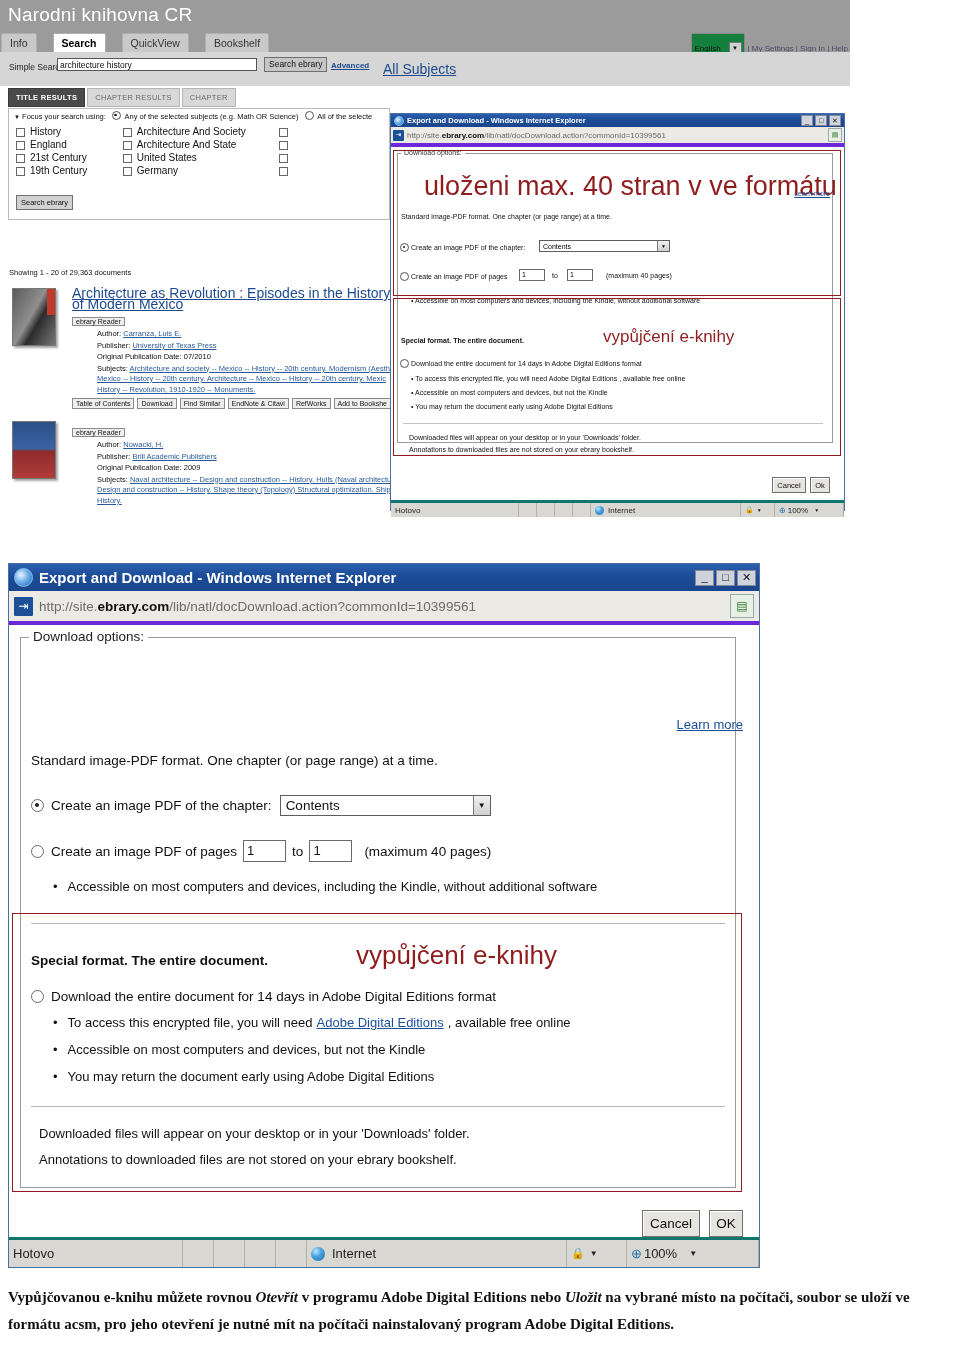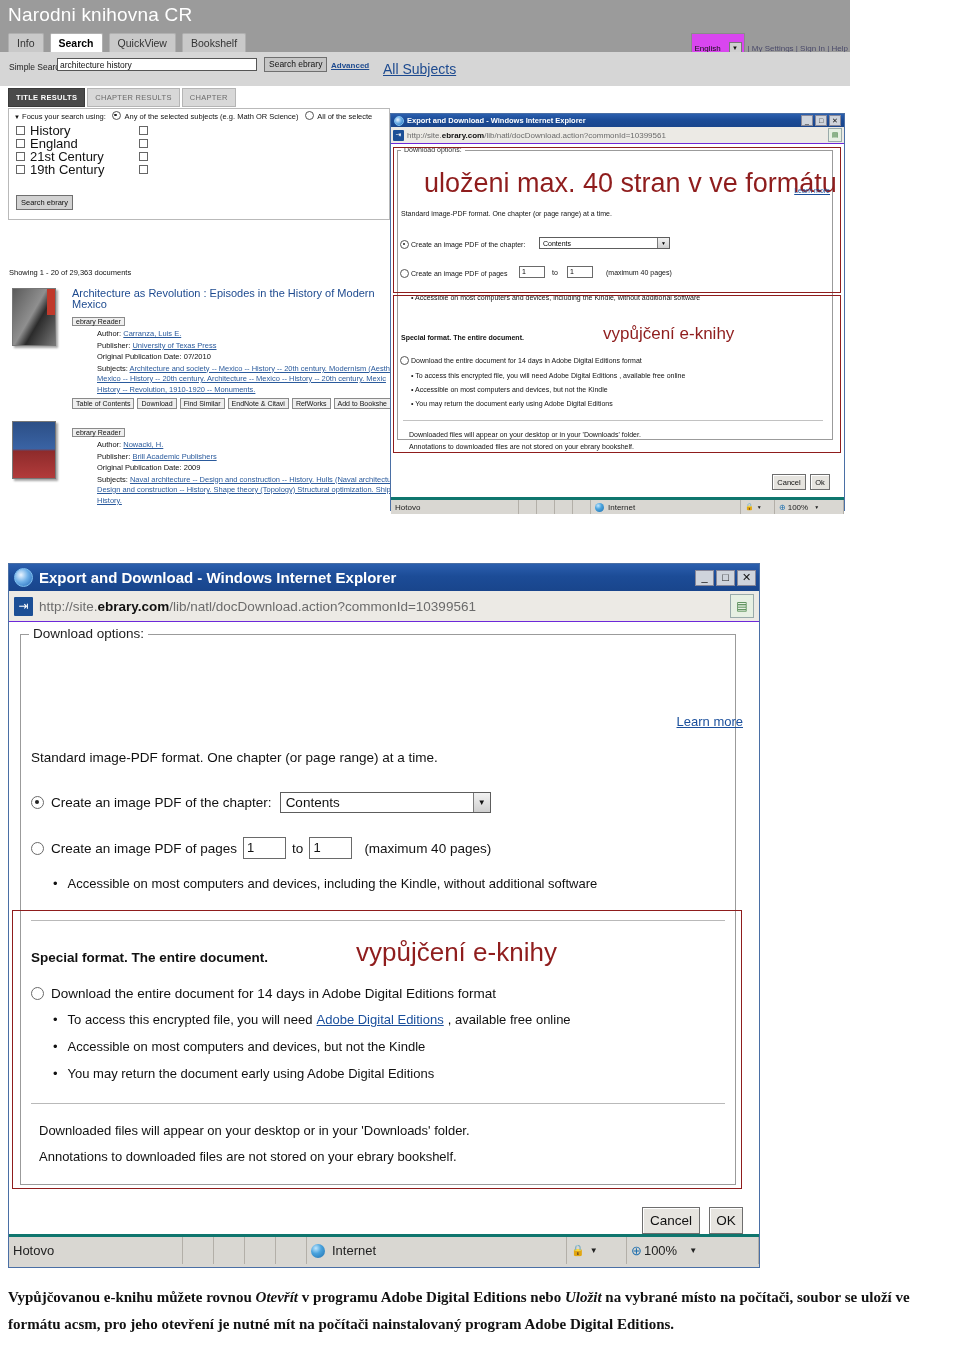--- a/index.html
+++ b/index.html
@@ -20,34 +20,34 @@
   }
   .eb-header{
     position:absolute;left:0;top:0;width:850px;height:52px;
     background:#9b9b9b;
   }
   .eb-title{
     position:absolute;left:8px;top:4px;
     font-size:19px;color:#ffffff;letter-spacing:.2px;
     font-family:"Liberation Sans",sans-serif;
   }
-  .eb-tabs{position:absolute;left:8px;top:33px;display:flex;gap:6px;}
+  .eb-tabs{position:absolute;left:1px;top:33px;display:flex;gap:16px;}
   .eb-tab{
     background:#c9c9c9;color:#333;font-size:10.5px;
     padding:3px 8px 4px 8px;border:1px solid #b0b0b0;border-bottom:none;
     border-radius:2px 2px 0 0;line-height:12px;
   }
   .eb-tab.active{background:#ffffff;color:#000;font-weight:bold;}
   .eb-hdr-right{
     position:absolute;right:2px;top:33px;display:flex;align-items:center;gap:3px;
     font-size:8px;color:#0b3c7a;
   }
   .eb-lang{
     display:flex;align-items:center;
-    background:#d946ef;border:1px solid #8a8a8a;height:30px;
+    background:#15803d;border:1px solid #8a8a8a;height:30px;
     font-size:8px;color:#111;padding:0 2px 0 3px;width:54px;
     box-sizing:border-box;justify-content:space-between;
   }
   .eb-lang .arrow{
     width:11px;height:11px;background:#cfcfcf;border:1px solid #777;
     display:flex;align-items:center;justify-content:center;font-size:6px;line-height:1;
   }
   .eb-hdr-links{color:#4a4a6a;font-size:8px;}
 
   .eb-searchbar{
@@ -84,39 +84,39 @@
   .radio-sm{
     display:inline-block;width:7px;height:7px;border:1px solid #555;border-radius:50%;
     background:#fff;vertical-align:-1px;margin:0 2px 0 4px;position:relative;
   }
   .radio-sm.on::after{
     content:"";position:absolute;left:1.5px;top:1.5px;width:2.5px;height:2.5px;
     border-radius:50%;background:#222;
   }
   .eb-cols{position:absolute;left:16px;top:124px;width:370px;display:flex;}
   .eb-col{width:123px;}
-  .eb-chk-row{display:flex;align-items:center;height:13px;font-size:13px;color:#111;}
+  .eb-chk-row{display:flex;align-items:flex-end;height:13px;font-size:10px;color:#111;}
   .chk-sm{
     width:7px;height:7px;border:1px solid #666;background:#fff;margin-right:5px;flex:0 0 auto;
   }
   .eb-searchbtn2{
     position:absolute;left:16px;top:195px;background:#d2d2d2;border:1px solid #6f6f6f;
     font-size:7.5px;padding:2px 4px;color:#111;
   }
   .eb-showing{position:absolute;left:9px;top:268px;font-size:7.5px;color:#111;}
 
   .eb-result{position:absolute;left:8px;width:392px;}
   .eb-thumb{
     position:absolute;left:4px;width:42px;height:56px;border:1px solid #777;
     box-shadow:2px 2px 2px rgba(0,0,0,.35);
   }
   .eb-thumb.a{background:linear-gradient(120deg,#5a5a5a 0%,#8f8f8f 45%,#2b2b2b 60%,#777 100%);}
   .eb-thumb.a::after{content:"";position:absolute;right:0;top:0;width:8px;height:26px;background:#c0392b;}
   .eb-thumb.b{background:linear-gradient(180deg,#2c4f86 0%,#3a63a4 48%,#8e2b2b 52%,#b23b3b 100%);}
-  .eb-rtitle{font-size:11px;color:#1d4a8f;line-height:11px;}
+  .eb-rtitle{font-size:14px;color:#1d4a8f;text-decoration:underline;line-height:11px;}
   .eb-pill{
     display:inline-block;border:1px solid #8a8a8a;background:#efefef;color:#111;
     font-size:7px;padding:0 3px;margin-top:2px;
   }
   .eb-meta{font-size:7.5px;color:#111;line-height:10.5px;margin-top:1px;margin-left:25px;}
   .eb-meta a{color:#2a5a9c;text-decoration:underline;}
   .eb-btnrow{display:flex;gap:3px;margin-top:3px;}
   .eb-btn{
     border:1px solid #8a8a8a;background:#efefef;color:#111;font-size:7px;
     padding:1px 3px;white-space:nowrap;
@@ -134,21 +134,21 @@
     border:1px solid #7fc0ef;box-sizing:border-box;flex:0 0 auto;
   }
   .ie-titletext{font-size:8.5px;font-weight:bold;white-space:nowrap;}
   .ie-wbtns{margin-left:auto;display:flex;gap:2px;padding-right:1px;}
   .ie-wbtn{
     width:12px;height:11px;background:#cfd4dc;border:1px solid #889;
     display:flex;align-items:center;justify-content:center;font-size:7px;color:#111;
     line-height:1;box-sizing:border-box;
   }
   .ie-addr{
-    height:16px;background:#eceae5;border-bottom:1px solid #6d28d9;
+    height:16px;background:#eceae5;border-bottom:4px solid #6d28d9;
     display:flex;align-items:center;padding:0 2px;
   }
   .ie-addricon{
     width:11px;height:11px;background:#1b4f96;color:#fff;font-size:7px;
     display:flex;align-items:center;justify-content:center;margin-right:3px;flex:0 0 auto;
     border-radius:1px;
   }
   .ie-url{font-size:8px;color:#6b6b6b;white-space:nowrap;}
   .ie-url b{color:#111;}
   .ie-goicon{
@@ -335,20 +335,38 @@
         </div>
       <div class="eb-chk-row">
           <span class="chk-sm"></span>
           <span>21st Century</span>
         </div>
       <div class="eb-chk-row">
           <span class="chk-sm"></span>
           <span>19th Century</span>
         </div>
     </div>
+    <div class="eb-col" style="width:180px;">
+      <div class="eb-chk-row">
+          <span class="chk-sm"></span>
+          <span>Architecture And Society</span>
+        </div>
+      <div class="eb-chk-row">
+          <span class="chk-sm"></span>
+          <span>Architecture And State</span>
+        </div>
+      <div class="eb-chk-row">
+          <span class="chk-sm"></span>
+          <span>United States</span>
+        </div>
+      <div class="eb-chk-row">
+          <span class="chk-sm"></span>
+          <span>Germany</span>
+        </div>
+    </div>
     <div class="eb-col">
       <div class="eb-chk-row">
           <span class="chk-sm"></span>
         </div>
       <div class="eb-chk-row">
           <span class="chk-sm"></span>
         </div>
       <div class="eb-chk-row">
           <span class="chk-sm"></span>
         </div>

